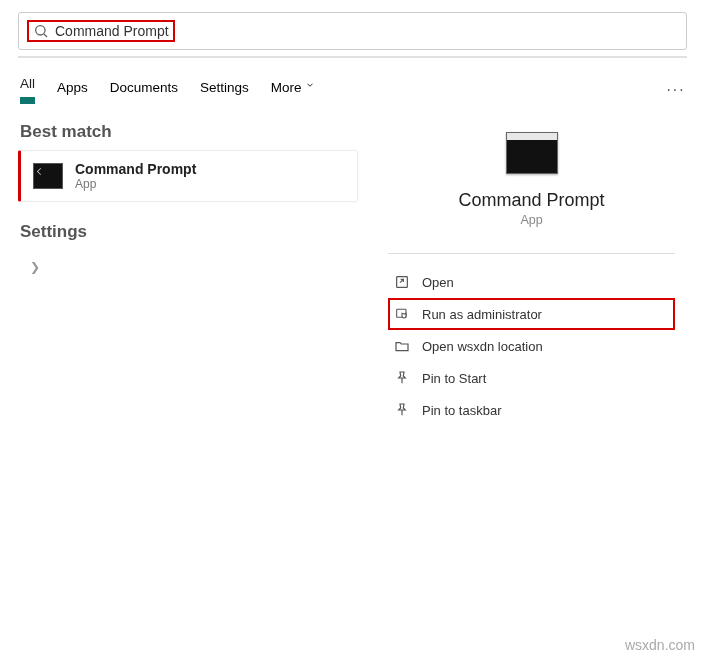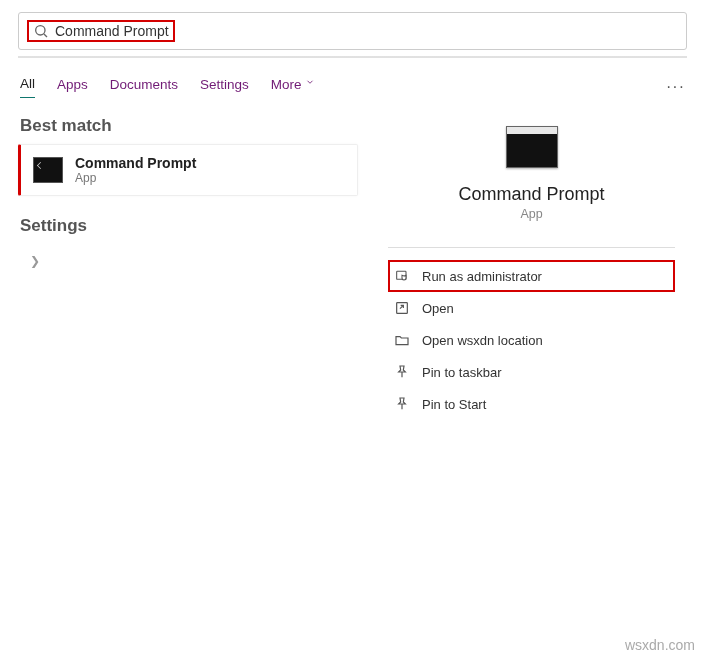--- a/index.html
+++ b/index.html
@@ -46,27 +46,27 @@
       opacity: 0.25;
     }
     .tabs {
       display: flex;
       align-items: center;
       padding: 18px 20px 8px 20px;
       gap: 22px;
     }
     .tab {
       font-size: 13.5px;
-      color: #701a75;
+      color: #000000;
       cursor: pointer;
       padding-bottom: 6px;
     }
     .tab.active {
       color: #222;
-      border-bottom: 1px solid #0f766e;
+      border-bottom: 7px solid #0f766e;
     }
     .tab-more {
       display: flex;
       gap: 3px;
     }
     .dots {
       margin-left: auto;
       font-size: 16px;
       letter-spacing: 1px;
       color: #555;
@@ -269,57 +269,57 @@
 
   <div class="right-col">
     <div class="app-preview">
       <div class="cmd-icon-large"></div>
       <div class="app-title">Command Prompt</div>
       <div class="app-sub">App</div>
     </div>
     <div class="divider"></div>
     <div class="action-list">
 
-      <div class="action-item highlighted">
-        <svg class="action-icon" viewBox="0 0 24 24" fill="none" stroke="currentColor" stroke-width="1.6">
-          <rect x="4" y="5" width="14" height="12" rx="1"></rect>
-          <path d="M15 12 l3 -1 v4 a3 3 0 0 1 -3 3 a3 3 0 0 1 -3 -3 v-4 z" fill="#fff"></path>
-        </svg>
-        <span>Run as administrator</span>
-      </div>
-
       <div class="action-item">
         <svg class="action-icon" viewBox="0 0 24 24" fill="none" stroke="currentColor" stroke-width="1.8">
           <rect x="4" y="4" width="16" height="16" rx="1"></rect>
           <polyline points="10 8 14 8 14 12"></polyline>
           <line x1="14" y1="8" x2="9" y2="13"></line>
         </svg>
         <span>Open</span>
       </div>
 
+      <div class="action-item highlighted">
+        <svg class="action-icon" viewBox="0 0 24 24" fill="none" stroke="currentColor" stroke-width="1.6">
+          <rect x="4" y="5" width="14" height="12" rx="1"></rect>
+          <path d="M15 12 l3 -1 v4 a3 3 0 0 1 -3 3 a3 3 0 0 1 -3 -3 v-4 z" fill="#fff"></path>
+        </svg>
+        <span>Run as administrator</span>
+      </div>
+
       <div class="action-item">
         <svg class="action-icon" viewBox="0 0 24 24" fill="none" stroke="currentColor" stroke-width="1.8">
           <path d="M3 7 h6 l2 2 h10 v10 h-18 z"></path>
         </svg>
         <span>Open wsxdn location</span>
       </div>
 
       <div class="action-item">
         <svg class="action-icon" viewBox="0 0 24 24" fill="none" stroke="currentColor" stroke-width="1.8">
           <path d="M9 3 h6 l-1 6 l3 3 h-10 l3 -3 z"></path>
           <line x1="12" y1="12" x2="12" y2="20"></line>
         </svg>
-        <span>Pin to taskbar</span>
+        <span>Pin to Start</span>
       </div>
 
       <div class="action-item">
         <svg class="action-icon" viewBox="0 0 24 24" fill="none" stroke="currentColor" stroke-width="1.8">
           <path d="M9 3 h6 l-1 6 l3 3 h-10 l3 -3 z"></path>
           <line x1="12" y1="12" x2="12" y2="20"></line>
         </svg>
-        <span>Pin to Start</span>
+        <span>Pin to taskbar</span>
       </div>
 
     </div>
   </div>
 </div>
 
 <div class="watermark">wsxdn.com</div>
 
 </body></html>

